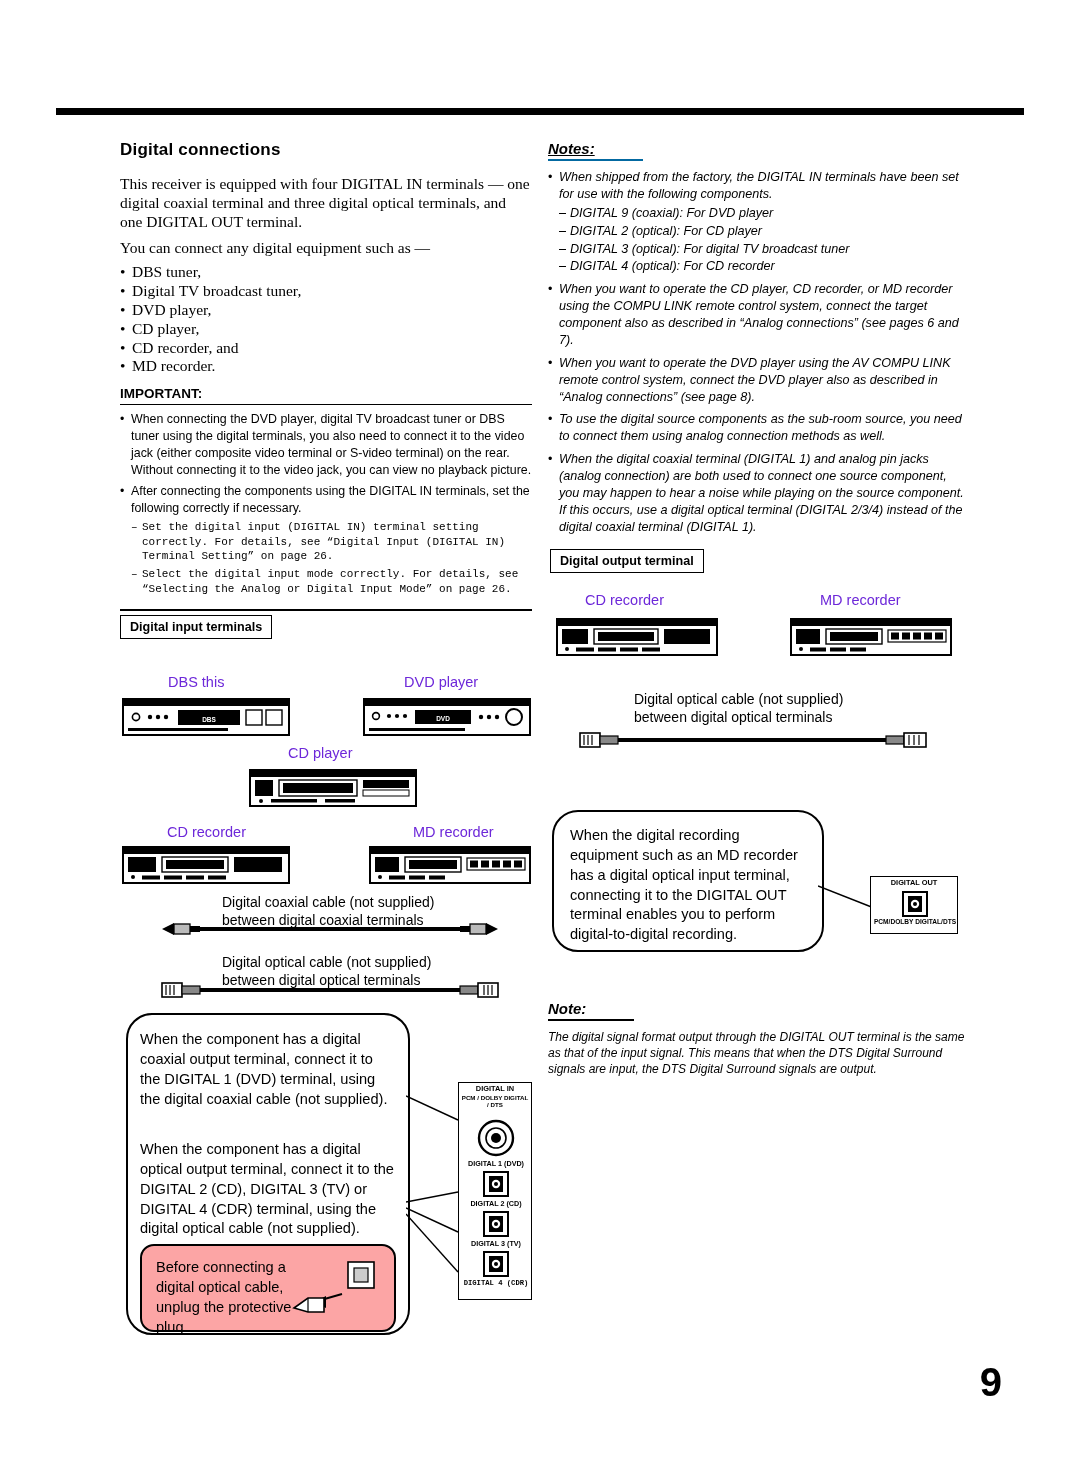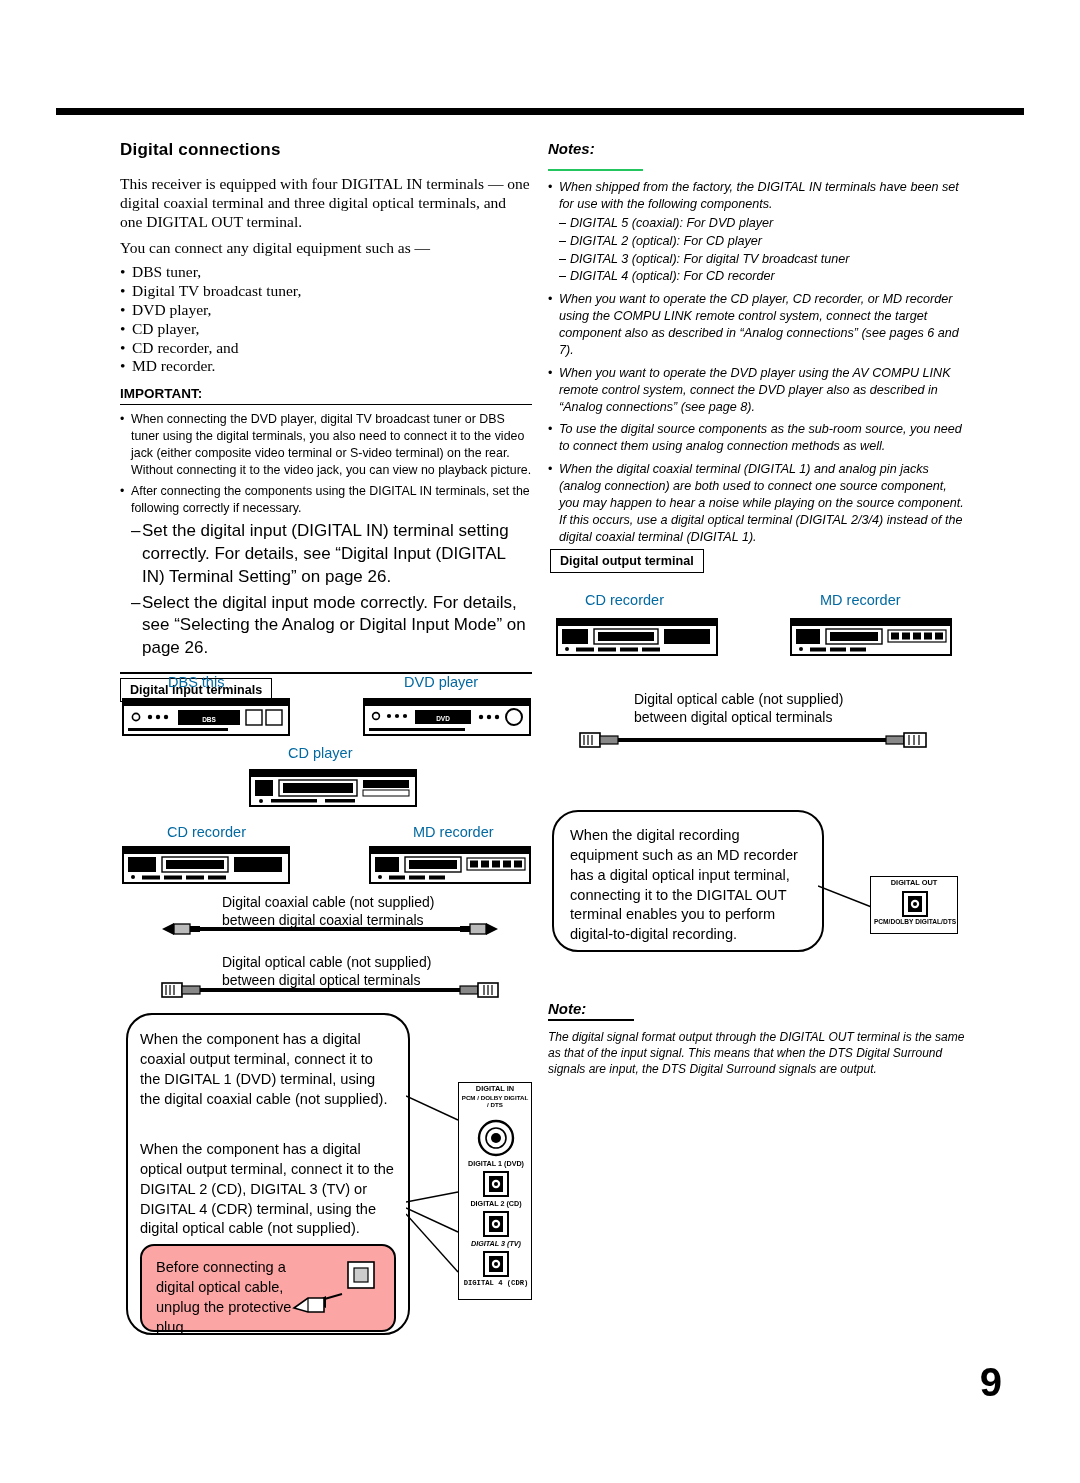--- a/index.html
+++ b/index.html
@@ -41,45 +41,46 @@
 
   ul.sansbul { list-style:none; margin:0; padding:0; }
   ul.sansbul > li {
     font-family:"Liberation Sans", sans-serif;
     font-size:12.4px; line-height:1.35; padding-left:11px; position:relative;
     margin-bottom:5px;
   }
   ul.sansbul > li:before { content:"•"; position:absolute; left:0; top:0; }
   ul.dashlist { list-style:none; margin:3px 0 0 0; padding:0; }
   ul.dashlist > li {
-    font-family:Liberation Sans, sans-serif;
-    font-size:17px; line-height:1.35; padding-left:11px; position:relative; margin-bottom:3px;
+    font-family:Liberation Mono, monospace;
+    font-size:11px; line-height:1.35; padding-left:11px; position:relative; margin-bottom:3px;
   }
   ul.dashlist > li:before { content:"–"; position:absolute; left:0; top:0; }
 
   .boxhead {
     display:inline-block;
     font-family:"Liberation Sans", sans-serif;
     font-size:12.6px; font-weight:bold;
     border:1.6px solid #000; padding:4px 9px 4px 9px; background:#fff;
     margin-top:4px;
   }
   .hr-thick { border-top:2px solid #000; margin:12px 0 0 0; }
 
   .devlabel {
     font-family:"Liberation Sans", sans-serif;
-    font-size:14.5px; color:#0369a1;
+    font-size:14.5px; color:#6d28d9;
   }
 
   
   .notes-title {
     font-family:"Liberation Sans", sans-serif;
     font-style:italic; font-weight:bold; font-size:15px;
-    display:inline-block; padding-bottom:12px; border-bottom:2px solid #22c55e;
+    display:inline-block; padding-bottom:2px; border-bottom:2px solid #0369a1;
     padding-right:48px;
+    text-decoration:underline;
   }
   ul.notes { list-style:none; margin:8px 0 0 0; padding:0; }
   ul.notes > li {
     font-family:"Liberation Sans", sans-serif;
     font-style:italic; font-size:12.6px; line-height:1.34;
     padding-left:11px; position:relative; margin-bottom:6px;
   }
   ul.notes > li:before { content:"•"; position:absolute; left:0; top:0; font-style:normal;}
   ul.notes ul { list-style:none; margin:2px 0 0 0; padding:0; }
   ul.notes ul li { padding-left:11px; position:relative; margin-bottom:1px; font-size:12.6px; }
@@ -334,21 +335,21 @@
       <circle cx="13" cy="13" r="4.2" fill="#fff"></circle>
       <circle cx="13" cy="13" r="2" fill="#000"></circle>
     </svg>
     <div class="tlabel" style="position:absolute;left:0;top:116px;width:74px;">DIGITAL 2 (CD)</div>
     <svg style="position:absolute;left:24px;top:128px;" width="26" height="26" viewBox="0 0 26 26">
       <rect x="1" y="1" width="24" height="24" fill="#fff" stroke="#000" stroke-width="2"></rect>
       <rect x="6" y="5" width="14" height="16" fill="#000"></rect>
       <circle cx="13" cy="13" r="4.2" fill="#fff"></circle>
       <circle cx="13" cy="13" r="2" fill="#000"></circle>
     </svg>
-    <div class="tlabel" style="position:absolute;left:0;top:156px;width:74px;font-style:italic;">DIGITAL 3 (TV)</div>
+    <div class="tlabel" style="position:absolute;left:0;top:156px;width:74px;">DIGITAL 3 (TV)</div>
     <svg style="position:absolute;left:24px;top:168px;" width="26" height="26" viewBox="0 0 26 26">
       <rect x="1" y="1" width="24" height="24" fill="#fff" stroke="#000" stroke-width="2"></rect>
       <rect x="6" y="5" width="14" height="16" fill="#000"></rect>
       <circle cx="13" cy="13" r="4.2" fill="#fff"></circle>
       <circle cx="13" cy="13" r="2" fill="#000"></circle>
     </svg>
     <div class="tlabel" style="position:absolute;left:0;top:196px;width:74px;font-family:Liberation Mono, monospace;">DIGITAL 4 (CDR)</div>
   </div>
 
   <svg style="position:absolute;left:406px;top:1080px;" width="60" height="230" viewBox="0 0 60 230">
@@ -357,21 +358,21 @@
     <path d="M0 128 L52 152" stroke="#000" stroke-width="1.4" fill="none"></path>
     <path d="M0 134 L52 192" stroke="#000" stroke-width="1.4" fill="none"></path>
   </svg>
 
   <div class="colR">
     <div class="notes-title">Notes:</div>
     <ul class="notes">
       <li>
         <span>When shipped from the factory, the DIGITAL IN terminals have been set for use with the following components.</span>
         <ul>
-          <li>DIGITAL 5 (coaxial): For DVD player</li>
+          <li>DIGITAL 9 (coaxial): For DVD player</li>
           <li>DIGITAL 2 (optical): For CD player</li>
           <li>DIGITAL 3 (optical): For digital TV broadcast tuner</li>
           <li>DIGITAL 4 (optical): For CD recorder</li>
         </ul>
       </li>
       <li>When you want to operate the CD player, CD recorder, or MD recorder using the COMPU LINK remote control system, connect the target component also as described in “Analog connections” (see pages 6 and 7).</li>
       <li>When you want to operate the DVD player using the AV COMPU LINK remote control system, connect the DVD player also as described in “Analog connections” (see page 8).</li>
       <li>To use the digital source components as the sub-room source, you need to connect them using analog connection methods as well.</li>
       <li>When the digital coaxial terminal (DIGITAL 1) and analog pin jacks (analog connection) are both used to connect one source component, you may happen to hear a noise while playing on the source component. If this occurs, use a digital optical terminal (DIGITAL 2/3/4) instead of the digital coaxial terminal (DIGITAL 1).</li>
     </ul>

